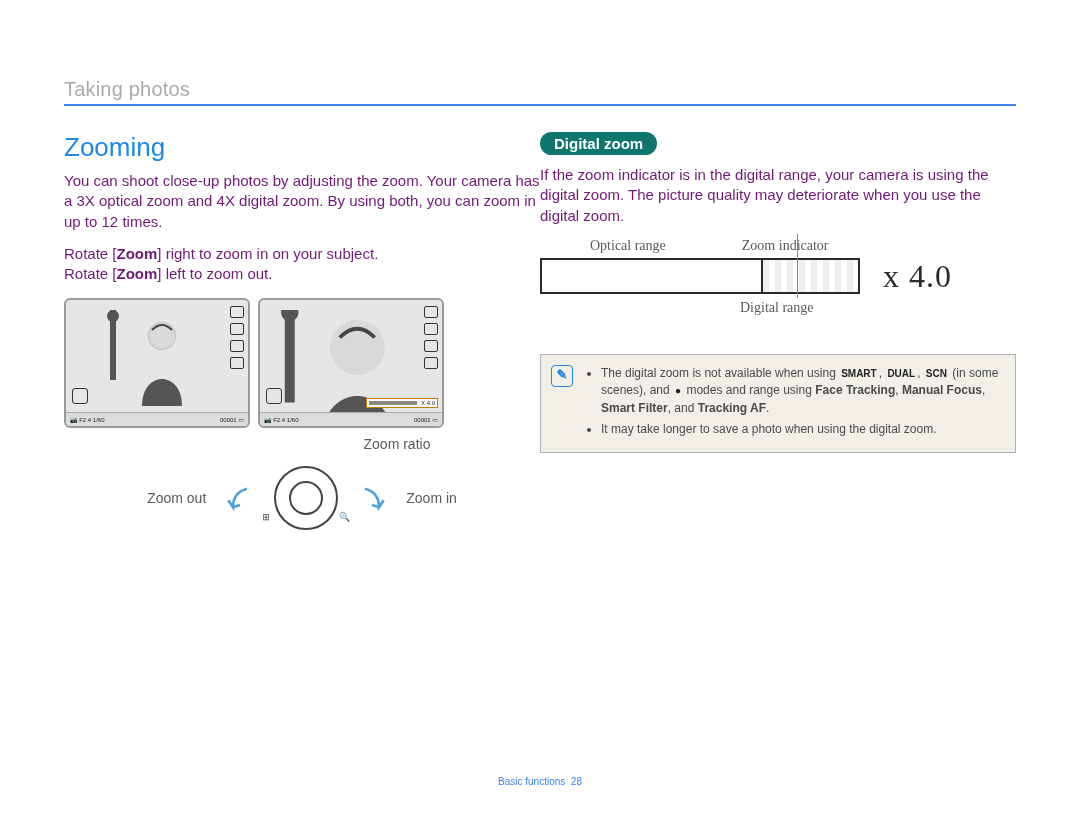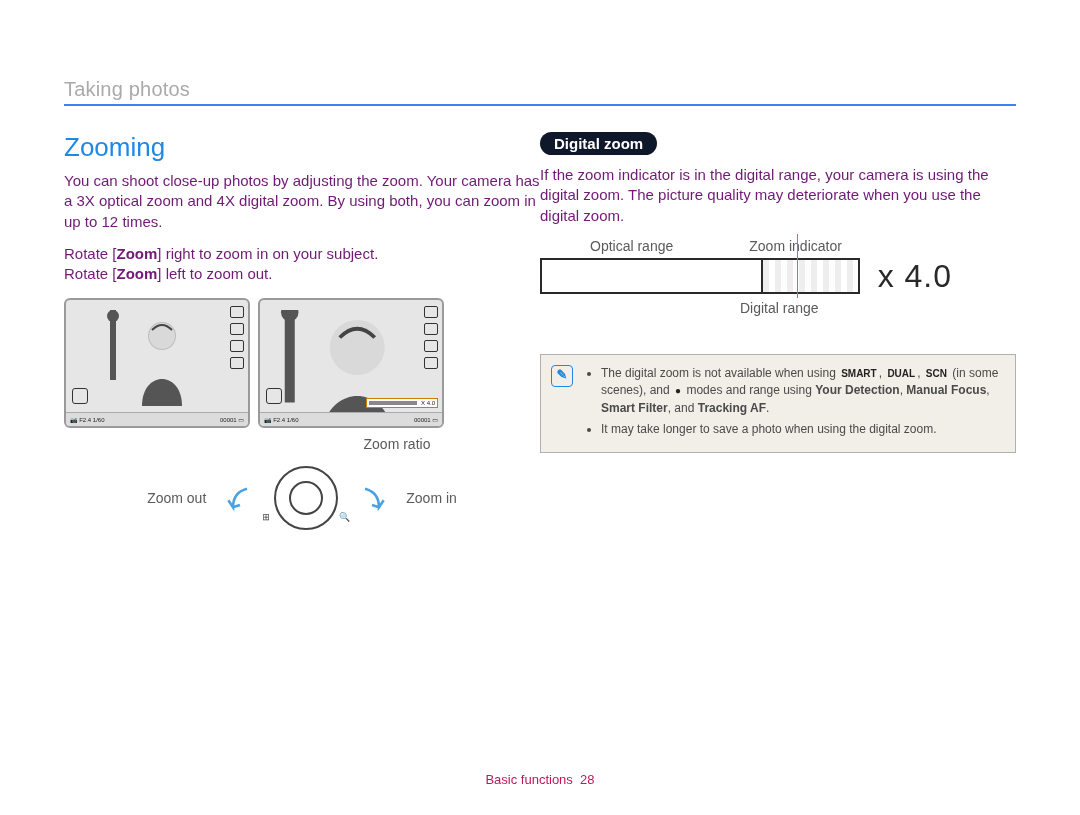--- a/index.html
+++ b/index.html
@@ -4,55 +4,55 @@
   <style>
     * { box-sizing: border-box; margin: 0; padding: 0; }
     body { font-family: Arial, Helvetica, sans-serif; background: #fff; color: #3a3a3a; width: 1080px; height: 815px; position: relative; }
     .page { padding: 78px 64px 0 64px; }
     .breadcrumb { font-size: 20px; color: #aaa; font-weight: 300; border-bottom: 2px solid #3b82f6; padding-bottom: 3px; margin-bottom: 26px; letter-spacing: 0.2px; }
     .cols { display: flex; }
     .col { flex: 1; }
     h2.section { color: #1E88E5; font-size: 26px; font-weight: 400; margin-bottom: 8px; }
     p.body { font-size: 15px; line-height: 1.35; margin-bottom: 12px; color:#701a75; }
     .body strong { font-weight: bold; }
-    .pill { display: inline-block; background: #0f172a; color: #fff; font-size: 15px; font-weight: 600; padding: 3px 14px; border-radius: 14px; margin-bottom: 10px; }
+    .pill { display: inline-block; background: #0f766e; color: #fff; font-size: 15px; font-weight: 600; padding: 3px 14px; border-radius: 14px; margin-bottom: 10px; }
     .screens { display: flex; gap: 8px; margin-top: 14px; margin-bottom: 8px; }
     .screen { width: 186px; height: 130px; border: 2px solid #9a9a9a; border-radius: 6px; background: #e6e6e6; position: relative; overflow: hidden; font-size: 6.5px; }
     .screen .icons-right { position: absolute; top: 6px; right: 4px; display: flex; flex-direction: column; gap: 5px; }
     .screen .icons-right span { display:block; width:14px; height:12px; border:1px solid #333; border-radius:2px; }
     .screen .hand-icon { position: absolute; left: 6px; bottom: 22px; width: 16px; height: 16px; border:1px solid #333; border-radius:3px; }
     .screen .bottombar { position: absolute; left:0; right:0; bottom:0; height:14px; background:#dcdcdc; border-top:1px solid #aaa; font-size:6px; display:flex; align-items:center; padding:0 4px; color:#222; }
     .screen .bottombar .spacer { flex:1; }
     .zoom-callout { position:absolute; right:4px; bottom:18px; width:72px; height:10px; border:1px solid #cc7a00; background:#fff; display:flex; align-items:center; }
     .zoom-callout .bar { height:4px; background:#888; margin:0 2px; flex:1; }
     .zoom-callout .txt { font-size:6px; color:#222; padding:0 2px; }
     .figure-silhouette { position:absolute; left:50%; top:10px; transform:translateX(-50%); }
     .label-center { text-align:center; font-size:14px; color:#5a5a5a; }
     .zoom-dial-row { display:flex; align-items:center; justify-content:center; gap:20px; margin-top:14px; font-size:14px; color:#5a5a5a; }
     .dial { width:64px; height:64px; border:2px solid #444; border-radius:50%; position:relative; }
     .dial::after { content:""; position:absolute; left:50%; top:50%; width:30px; height:30px; border:2px solid #444; border-radius:50%; transform:translate(-50%,-50%); }
     .dial .tiny { position:absolute; font-size:9px; color:#444; }
     .dial .tiny.l { left:-14px; bottom:6px; }
     .dial .tiny.r { right:-14px; bottom:6px; }
     .arrow { width:28px; height:28px; }
     .arrow svg { width:100%; height:100%; }
-    .ranges { position:relative; margin-top:6px; }
+    .ranges { position:relative; margin-top:6px;font-family:Liberation Serif, serif; }
     .range-labels { display:flex; gap:76px; font-size:14px; color:#5a5a5a; margin-left:50px; margin-bottom:4px; }
     .range-bar { position:relative; height:36px; width:320px; border:2px solid #2a2a2a; background:#fff; display:flex; margin-bottom:4px; }
     .range-bar .optical { width:70%; border-right:2px solid #2a2a2a; }
     .range-bar .digital { flex:1; background:repeating-linear-gradient(90deg,#eee,#eee 6px,#fff 6px,#fff 12px); }
     .range-indicator-line { position:absolute; top:-26px; right:60px; width:0; height:64px; border-left:1.4px solid #cc7a00; }
     .x4 { position:absolute; right:-92px; top:0; font-size:32px; font-weight:400; color:#2a2a2a; letter-spacing:1px; }
     .digital-range-label { font-size:14px; color:#5a5a5a; margin-left:200px; margin-top:2px; }
     .note-box { margin-top:38px; border:1px solid #b0b0b0; background:#f2efe9; padding:10px 12px 10px 46px; position:relative; font-size:12px; color:#4a4a4a; line-height:1.45; }
     .note-box .note-icon { position:absolute; left:10px; top:10px; width:22px; height:22px; border:1.5px solid #1E88E5; border-radius:4px; display:flex; align-items:center; justify-content:center; color:#1E88E5; font-weight:bold; font-size:13px; }
     .note-box ul { list-style: disc; padding-left:14px; }
     .note-box li { margin-bottom:4px; }
     .inline-icon { display:inline-block; font-size:10px; font-weight:bold; color:#222; vertical-align:baseline; padding:0 2px; }
-    .footer { position:absolute; left:0; right:0; bottom:28px; text-align:center; font-size:13px; color:#be185d; }
+    .footer { position:absolute; left:0; right:0; bottom:28px; text-align:center; font-size:10px; color:#3b82f6; }
     .callout-line { position:absolute; width:0; border-left:1.3px solid #cc7a00; }
   </style>
 </head>
 <body>
 
 <div class="page">
   <div class="breadcrumb">Taking photos</div>
 
   <div class="cols">
 
@@ -171,21 +171,21 @@
         <div class="note-icon">✎</div>
         <ul>
           <li>
             <span>The digital zoom is not available when using </span>
             <span class="inline-icon">SMART</span><span>, </span>
             <span class="inline-icon">DUAL</span>,
             <span class="inline-icon">SCN</span>
             <span> (in some scenes), and </span>
             <span class="inline-icon">●</span>
             <span> modes and range using </span>
-            <strong>Your Detection</strong><span>, </span>
+            <strong>Face Tracking</strong><span>, </span>
             <strong>Manual Focus</strong><span>, </span>
             <strong>Smart Filter</strong><span>, and </span>
             <strong>Tracking AF</strong><span>.</span>
           </li>
           <li>It may take longer to save a photo when using the digital zoom.</li>
         </ul>
       </div>
     </div>
   </div>
 </div>

